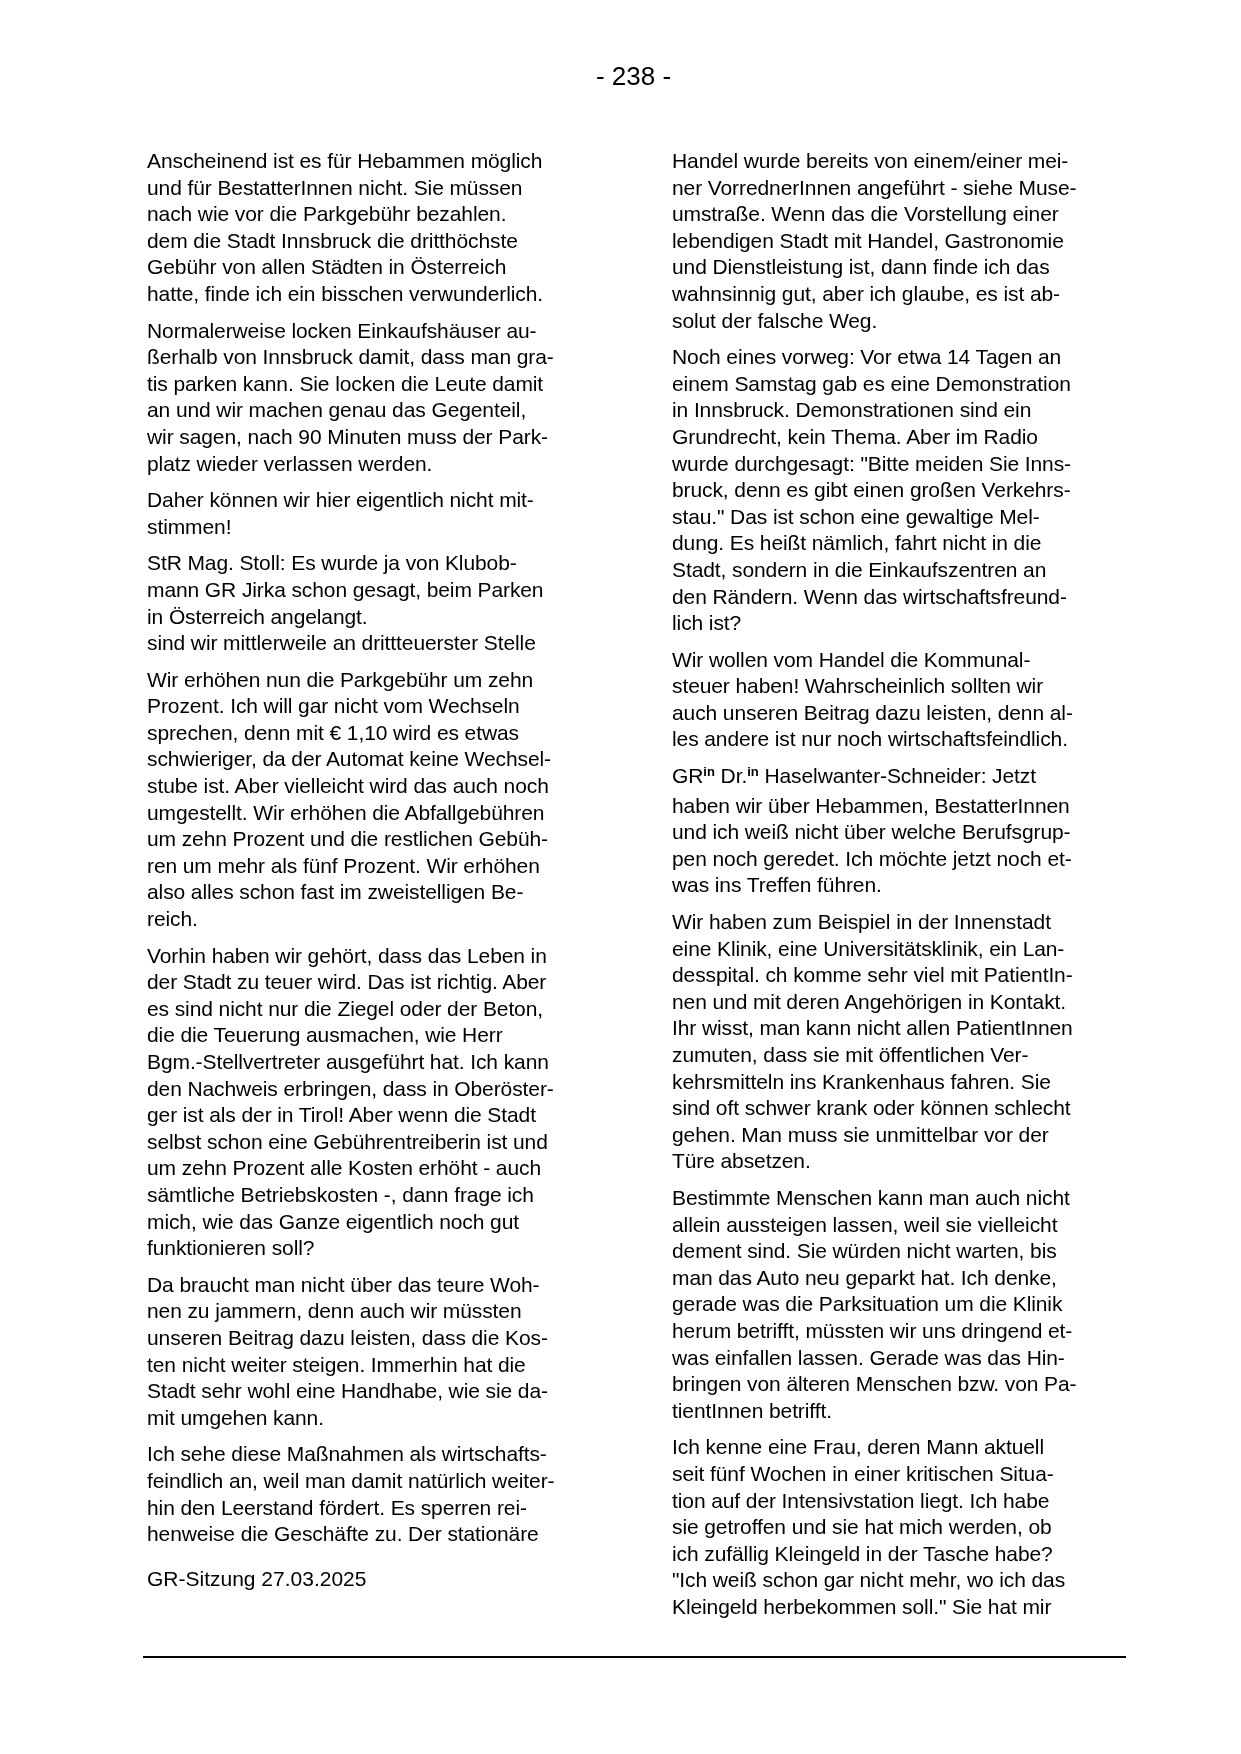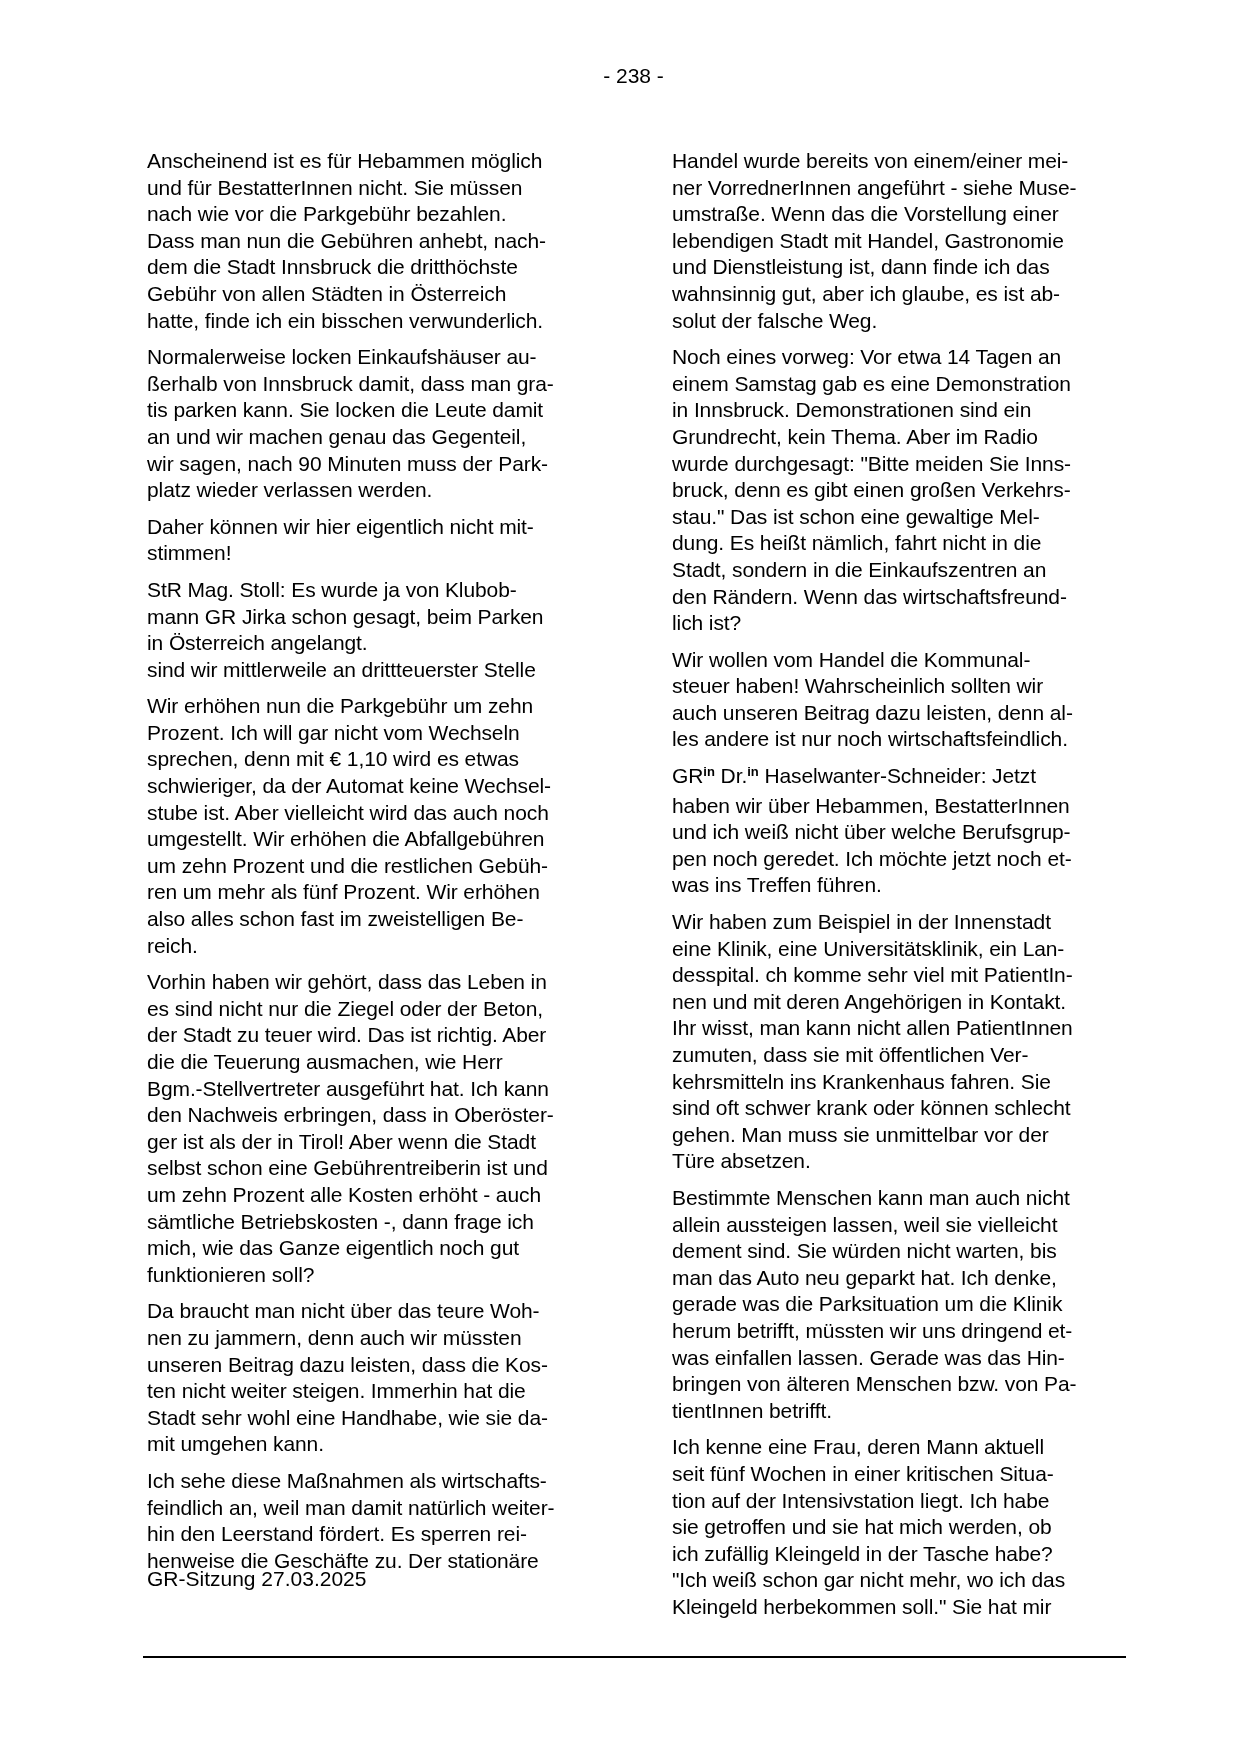--- a/index.html
+++ b/index.html
@@ -6,21 +6,21 @@
   .page{
     position:relative;
     width:1241px;height:1754px;
     background:#ffffff;
     color:#000000;
     font-family:"Liberation Sans","DejaVu Sans",sans-serif;
     overflow:hidden;
   }
   .page-number{
     position:absolute;top:64px;left:147px;width:973px;
-    text-align:center;font-size:21px;line-height:24px;
+    text-align:center;font-size:26px;line-height:24px;
   }
   .columns{
     position:absolute;top:148px;left:147px;width:980px;
     display:flex;gap:75px;align-items:flex-start;
   }
   .col{flex:0 0 450px;width:450px;}
   .para{margin:0 0 10px 0;padding:0;}
   .line{
     font-size:21px;line-height:26.6px;
     white-space:pre;letter-spacing:-0.1px;
@@ -44,21 +44,20 @@
 
 <div class="page">
   <div class="page-number">- 238 -</div>
 
   <div class="columns">
     <div class="col" id="col-left">
         <div class="para">
           <div class="line"><span>Anscheinend ist es für Hebammen möglich</span></div>
           <div class="line"><span>und für BestatterInnen nicht. Sie müssen</span></div>
           <div class="line"><span>nach wie vor die Parkgebühr bezahlen.</span></div>
-          <div class="line"><span>Dass man nun die Gebühren anhebt, nach-</span></div>
           <div class="line"><span>dem die Stadt Innsbruck die dritthöchste</span></div>
           <div class="line"><span>Gebühr von allen Städten in Österreich</span></div>
           <div class="line"><span>hatte, finde ich ein bisschen verwunderlich.</span></div>
         </div>
         <div class="para">
           <div class="line"><span>Normalerweise locken Einkaufshäuser au-</span></div>
           <div class="line"><span>ßerhalb von Innsbruck damit, dass man gra-</span></div>
           <div class="line"><span>tis parken kann. Sie locken die Leute damit</span></div>
           <div class="line"><span>an und wir machen genau das Gegenteil,</span></div>
           <div class="line"><span>wir sagen, nach 90 Minuten muss der Park-</span></div>
@@ -81,22 +80,22 @@
           <div class="line"><span>schwieriger, da der Automat keine Wechsel-</span></div>
           <div class="line"><span>stube ist. Aber vielleicht wird das auch noch</span></div>
           <div class="line"><span>umgestellt. Wir erhöhen die Abfallgebühren</span></div>
           <div class="line"><span>um zehn Prozent und die restlichen Gebüh-</span></div>
           <div class="line"><span>ren um mehr als fünf Prozent. Wir erhöhen</span></div>
           <div class="line"><span>also alles schon fast im zweistelligen Be-</span></div>
           <div class="line"><span>reich.</span></div>
         </div>
         <div class="para">
           <div class="line"><span>Vorhin haben wir gehört, dass das Leben in</span></div>
+          <div class="line"><span>der Stadt zu teuer wird. Das ist richtig. Aber</span></div>
           <div class="line"><span>es sind nicht nur die Ziegel oder der Beton,</span></div>
-          <div class="line"><span>der Stadt zu teuer wird. Das ist richtig. Aber</span></div>
           <div class="line"><span>die die Teuerung ausmachen, wie Herr</span></div>
           <div class="line"><span>Bgm.-Stellvertreter ausgeführt hat. Ich kann</span></div>
           <div class="line"><span>den Nachweis erbringen, dass in Oberöster-</span></div>
           <div class="line"><span>ger ist als der in Tirol! Aber wenn die Stadt</span></div>
           <div class="line"><span>selbst schon eine Gebührentreiberin ist und</span></div>
           <div class="line"><span>um zehn Prozent alle Kosten erhöht - auch</span></div>
           <div class="line"><span>sämtliche Betriebskosten -, dann frage ich</span></div>
           <div class="line"><span>mich, wie das Ganze eigentlich noch gut</span></div>
           <div class="line"><span>funktionieren soll?</span></div>
         </div>

